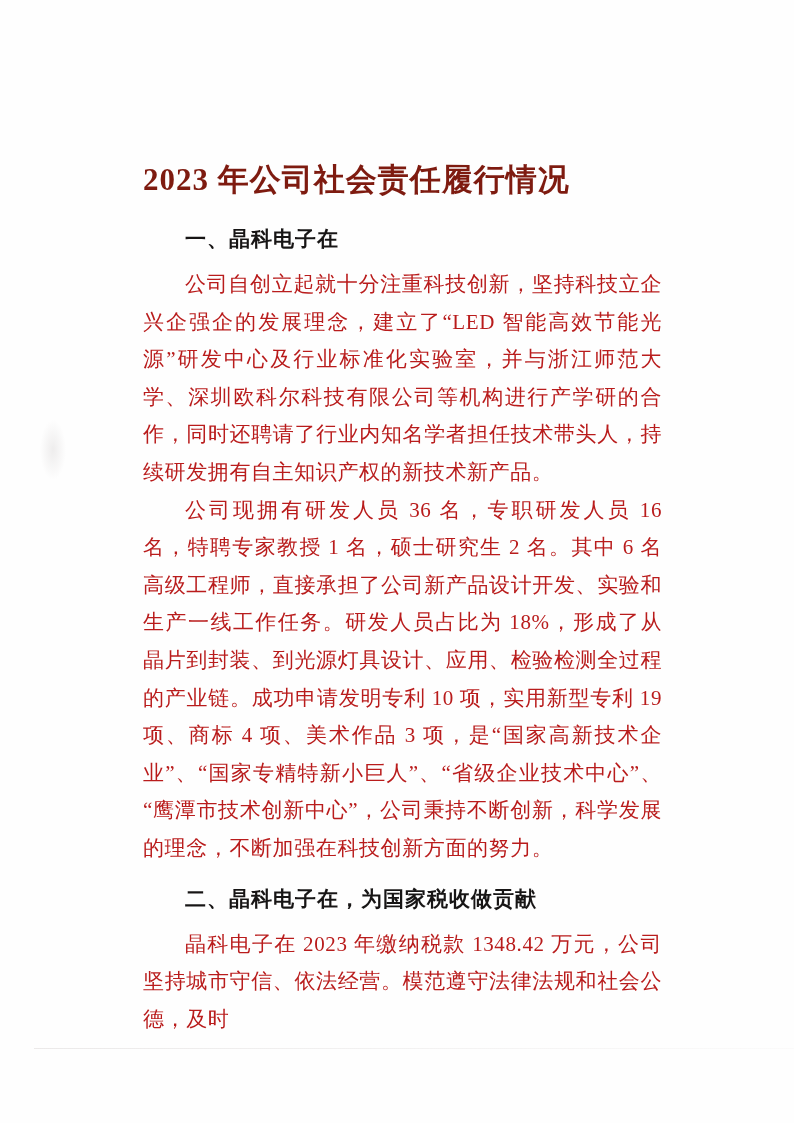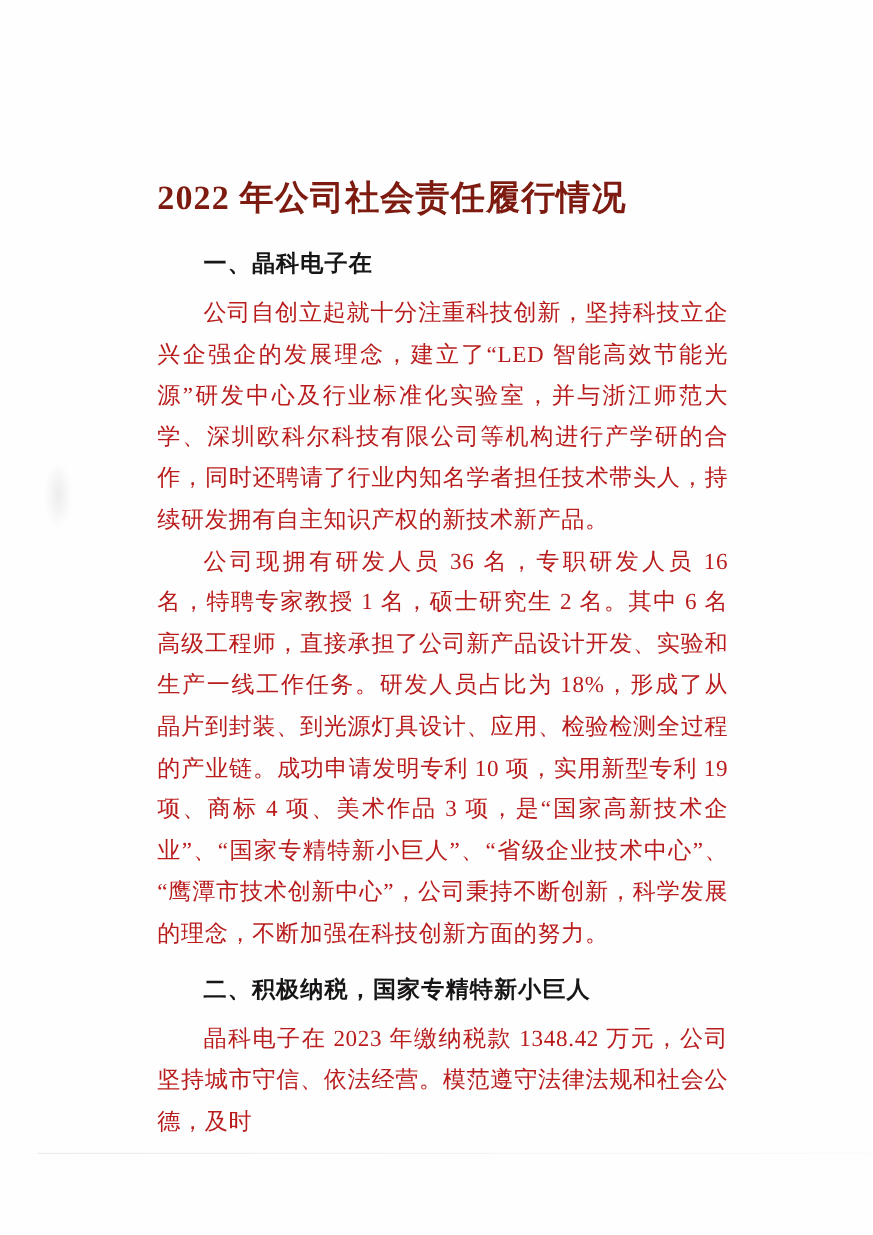--- a/index.html
+++ b/index.html
@@ -71,25 +71,25 @@
   }
 </style>
 </head>
 <body>
 
 <div class="page">
   <div class="scan-smudge"></div>
   <div class="scan-edge-bottom"></div>
 
   <div class="content">
-    <h1 class="doc-title">2022 年公司社会责任履行情况</h1>
+    <h1 class="doc-title">2023 年公司社会责任履行情况</h1>
 
     <h2 class="section-heading">一、晶科电子在</h2>
 
     <p class="para">公司自创立起就十分注重科技创新，坚持科技立企兴企强企的发展理念，建立了“LED 智能高效节能光源”研发中心及行业标准化实验室，并与浙江师范大学、深圳欧科尔科技有限公司等机构进行产学研的合作，同时还聘请了行业内知名学者担任技术带头人，持续研发拥有自主知识产权的新技术新产品。</p>
 
     <p class="para">公司现拥有研发人员 36 名，专职研发人员 16 名，特聘专家教授 1 名，硕士研究生 2 名。其中 6 名高级工程师，直接承担了公司新产品设计开发、实验和生产一线工作任务。研发人员占比为 18%，形成了从晶片到封装、到光源灯具设计、应用、检验检测全过程的产业链。成功申请发明专利 10 项，实用新型专利 19 项、商标 4 项、美术作品 3 项，是“国家高新技术企业”、“国家专精特新小巨人”、“省级企业技术中心”、“鹰潭市技术创新中心”，公司秉持不断创新，科学发展的理念，不断加强在科技创新方面的努力。</p>
 
-    <h2 class="section-heading">二、积极纳税，国家专精特新小巨人</h2>
+    <h2 class="section-heading">二、晶科电子在，为国家税收做贡献</h2>
 
     <p class="para">晶科电子在 2023 年缴纳税款 1348.42 万元，公司坚持城市守信、依法经营。模范遵守法律法规和社会公德，及时</p>
   </div>
 </div>
 
 </body></html>

